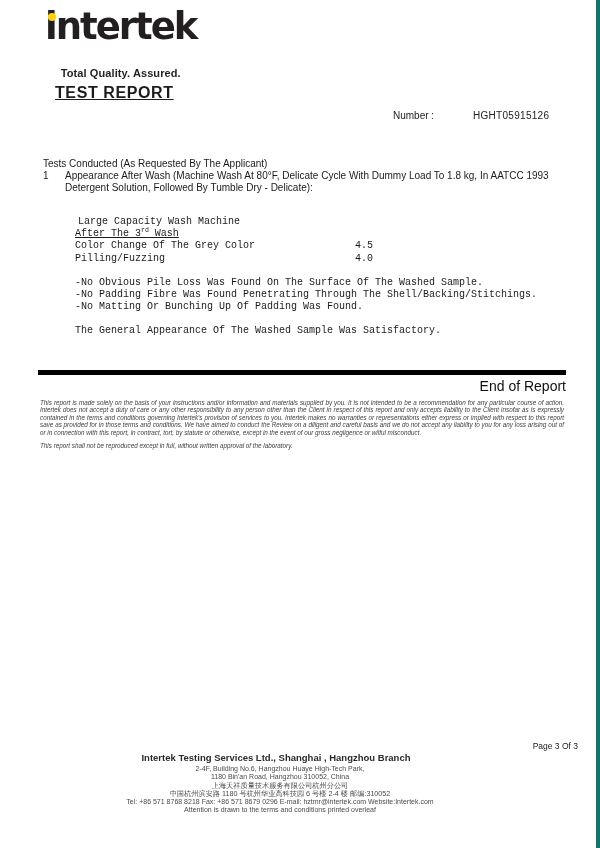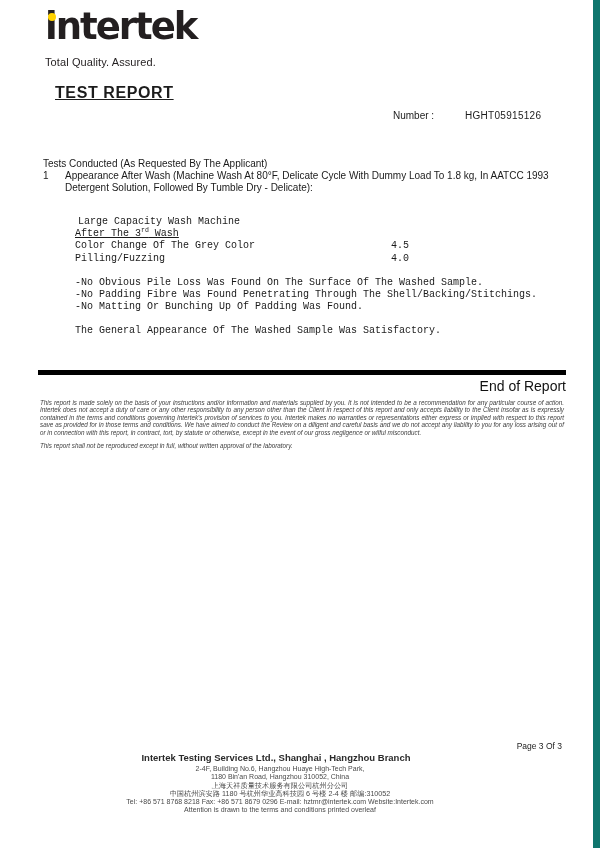--- a/index.html
+++ b/index.html
@@ -5,21 +5,21 @@
   * { margin: 0; padding: 0; box-sizing: border-box; }
   html, body { background: #ffffff; }
   .page {
     position: relative;
     width: 600px;
     height: 848px;
     background: #ffffff;
     font-family: "Liberation Sans", sans-serif;
     color: #1c1c1c;
     overflow: hidden;
-    border-right: 7px solid #0f766e;
+    border-right: 4px solid #0f766e;
   }
 
   
   .logo { position: absolute; left: 45px; top: 6px; }
   .logo-word {
     position: relative;
     font-family: "DejaVu Sans", sans-serif;
     font-weight: bold;
     font-size: 37px;
     line-height: 42px;
@@ -28,68 +28,69 @@
   }
   .logo-dot {
     position: absolute;
     left: 3px; top: 7px;
     width: 8px; height: 8px;
     border-radius: 50%;
     background: #ffd200;
   }
   .logo-tagline {
     font-size: 11px;
-    font-weight: normal;
+    font-weight: bold;
     color: #231f20;
-    margin-top: 8px;
+    margin-top: 19px;
     letter-spacing: 0.1px;
+    text-align: center;
   }
 
   
   .test-report {
     position: absolute; left: 55px; top: 84px;
     font-size: 16px; font-weight: bold;
     text-decoration: underline;
     letter-spacing: 0.6px;
   }
   .number-row { position: absolute; left: 393px; top: 110px; font-size: 10px; }
-  .number-value { margin-left: 28px; letter-spacing: 0.3px; }
+  .number-value { margin-left: 36px; letter-spacing: 0.3px; }
 
   
   .content {
     position: absolute; left: 43px; top: 158px; width: 525px;
     font-size: 10px; line-height: 12.1px; color: #1a1a1a;
   }
   .item-row { display: flex; }
   .item-num { width: 22px; flex: 0 0 22px; }
   .item-text { flex: 1; }
   .indent { margin-left: 32px; font-family: Liberation Mono, monospace; }
   .sp22 { height: 22px; }
   .sp12 { height: 12px; }
   .machine-line { padding-left: 3px; }
   .wash-line { white-space: pre; }
   .u { text-decoration: underline; }
   sup { font-size: 6.5px; vertical-align: super; line-height: 0; }
-  .result-row { display: flex; gap: 36px; }
+  .result-row { display: flex; }
   .result-label { width: 280px; flex: 0 0 280px; }
 
   
   .end-bar { position: absolute; left: 38px; top: 370px; width: 528px; height: 5px; background: #000; }
   .end-text { position: absolute; left: 38px; top: 378px; width: 528px; text-align: right; font-size: 14px; color: #111; }
 
   
   .disclaimer {
     position: absolute; left: 40px; top: 399px; width: 524px;
     font-size: 6.3px; line-height: 7.4px;
     font-style: italic; text-align: justify; color: #3d3d3d;
   }
   .disclaimer p + p { margin-top: 6px; }
 
   
-  .page-number { position: absolute; right: 31px; top: 741px; font-size: 8.5px; color: #222; }
+  .page-number { position: absolute; right: 18px; top: 741px; font-size: 8.5px; color: #222; }
   .footer { position: absolute; left: 0; top: 752px; width: 552px; text-align: center; color: #4a4a4a; }
   .footer-company { font-size: 9.5px; font-weight: bold; color: #2a2a2a; margin-bottom: 2px; }
   .footer-line { font-size: 7px; line-height: 8.3px; padding-left: 8px; }
   .footer-line.cn { font-size: 7.2px; }
 </style>
 </head>
 <body>
 
 <div class="page">
 

